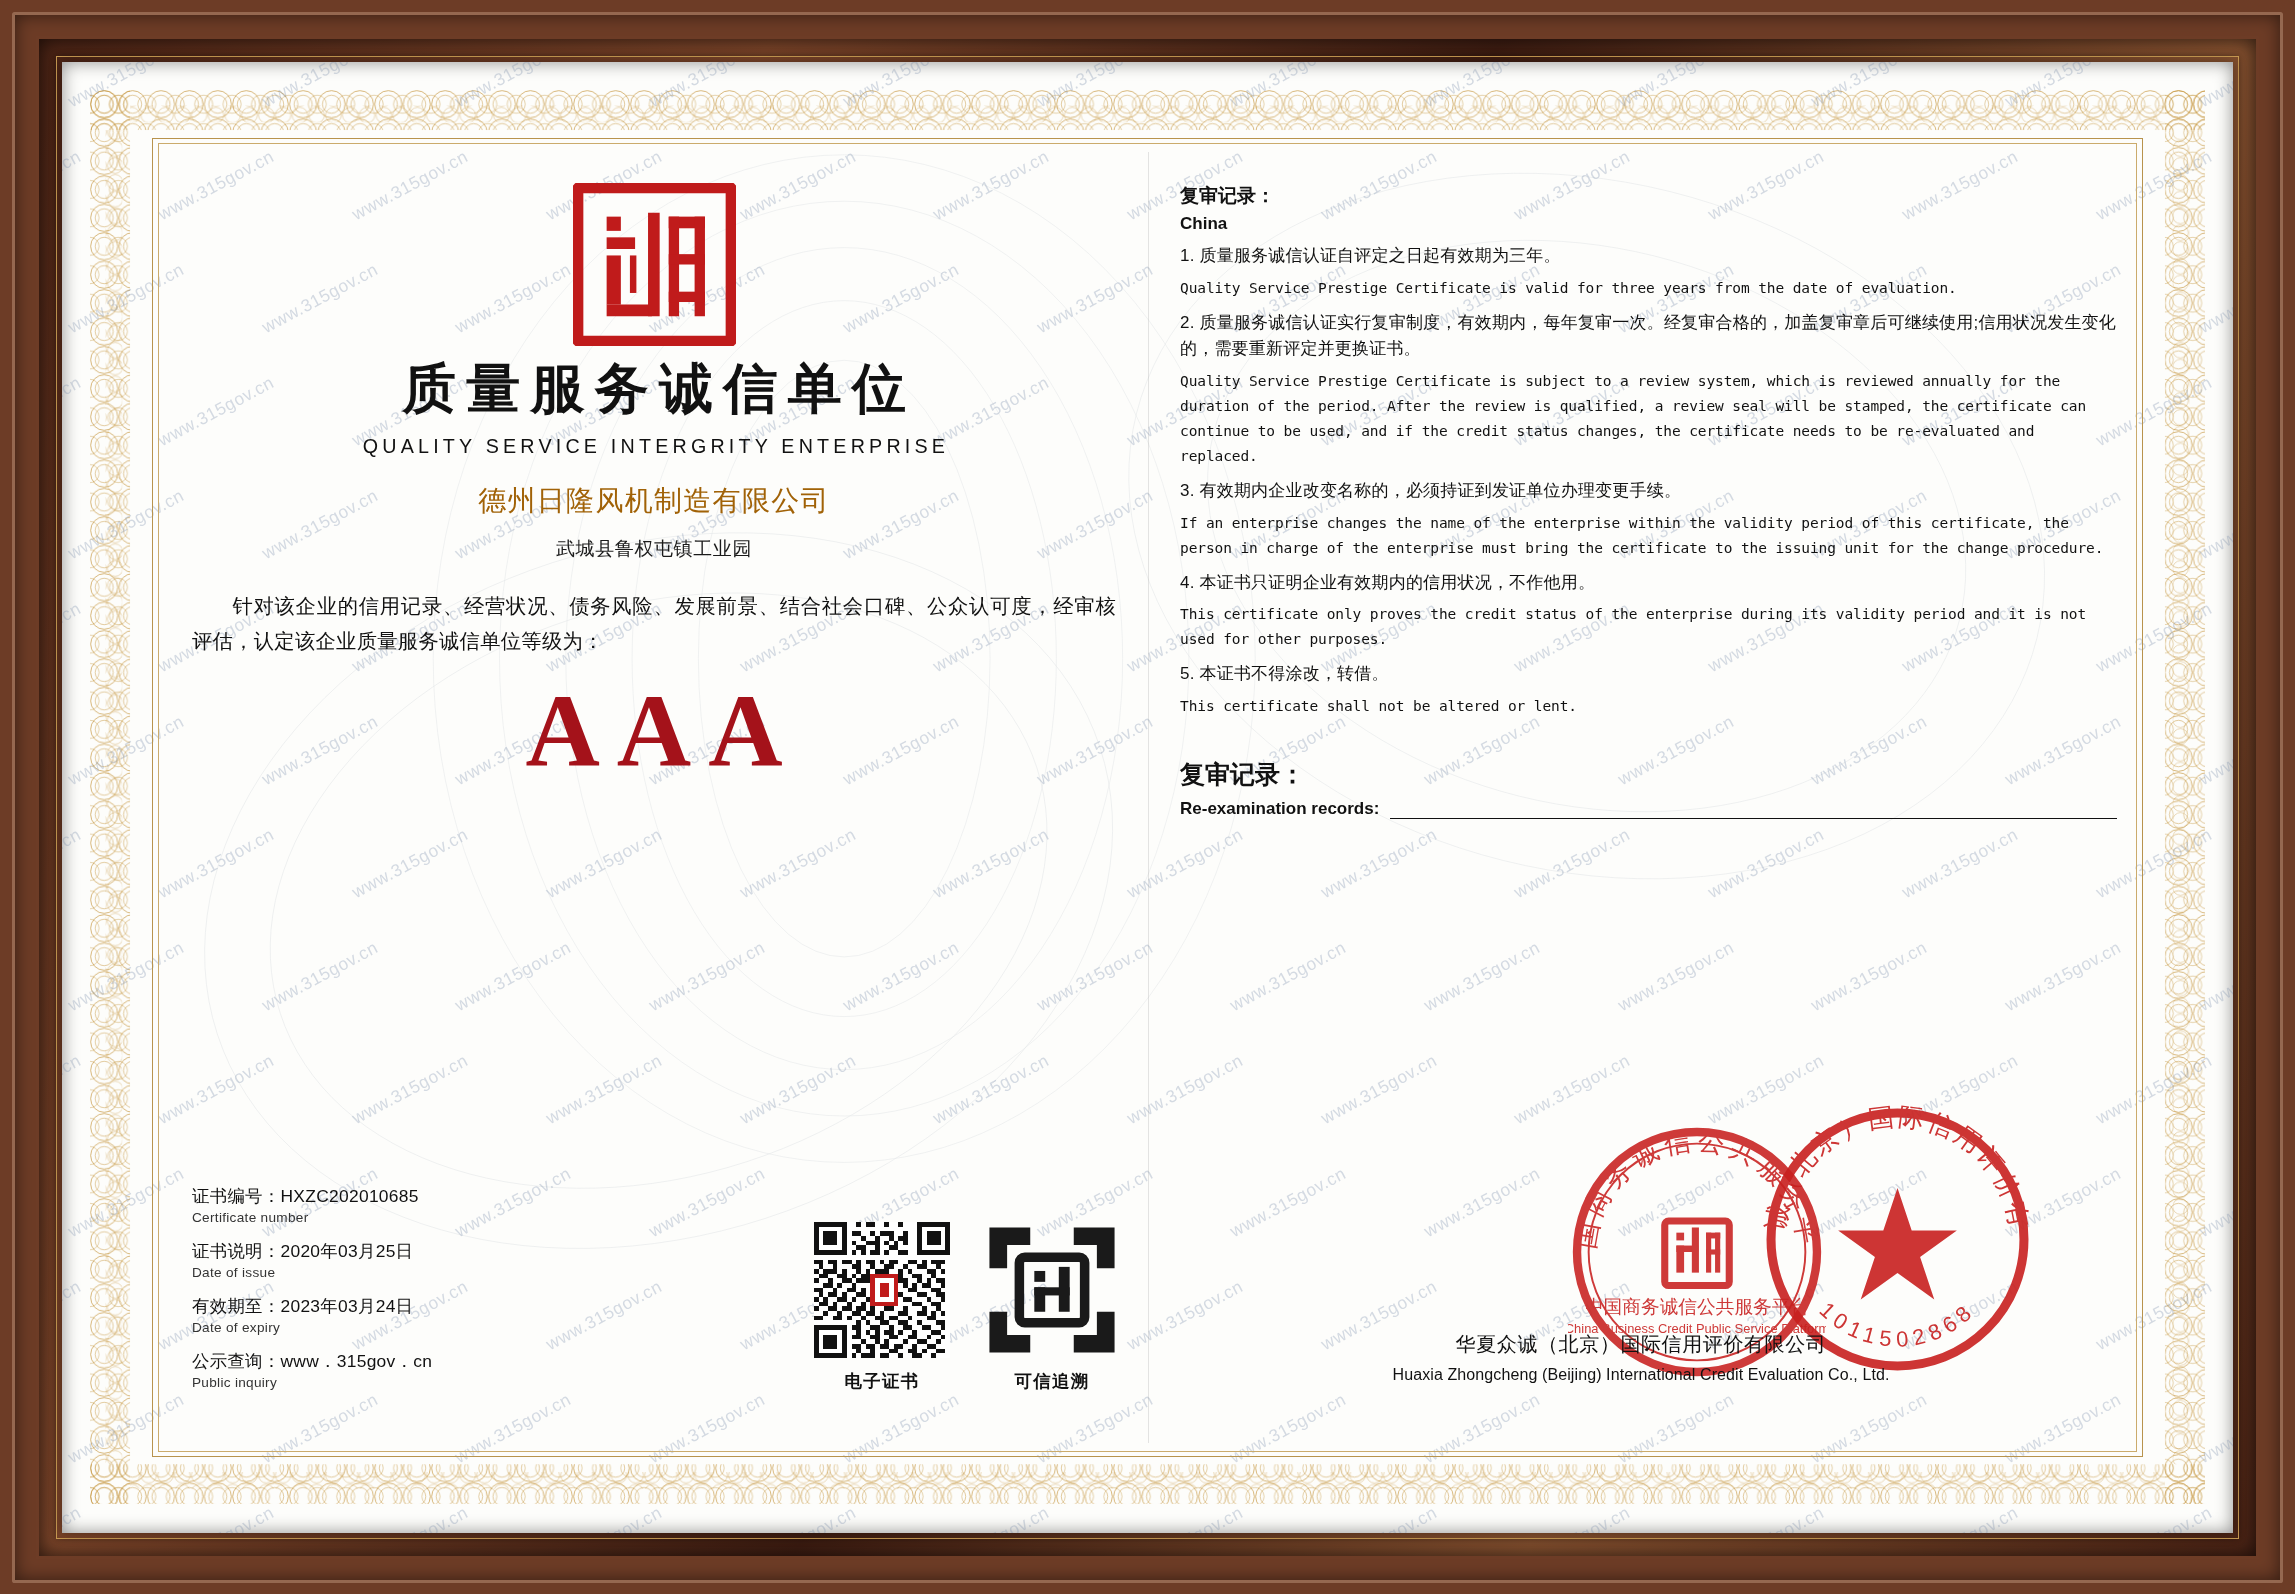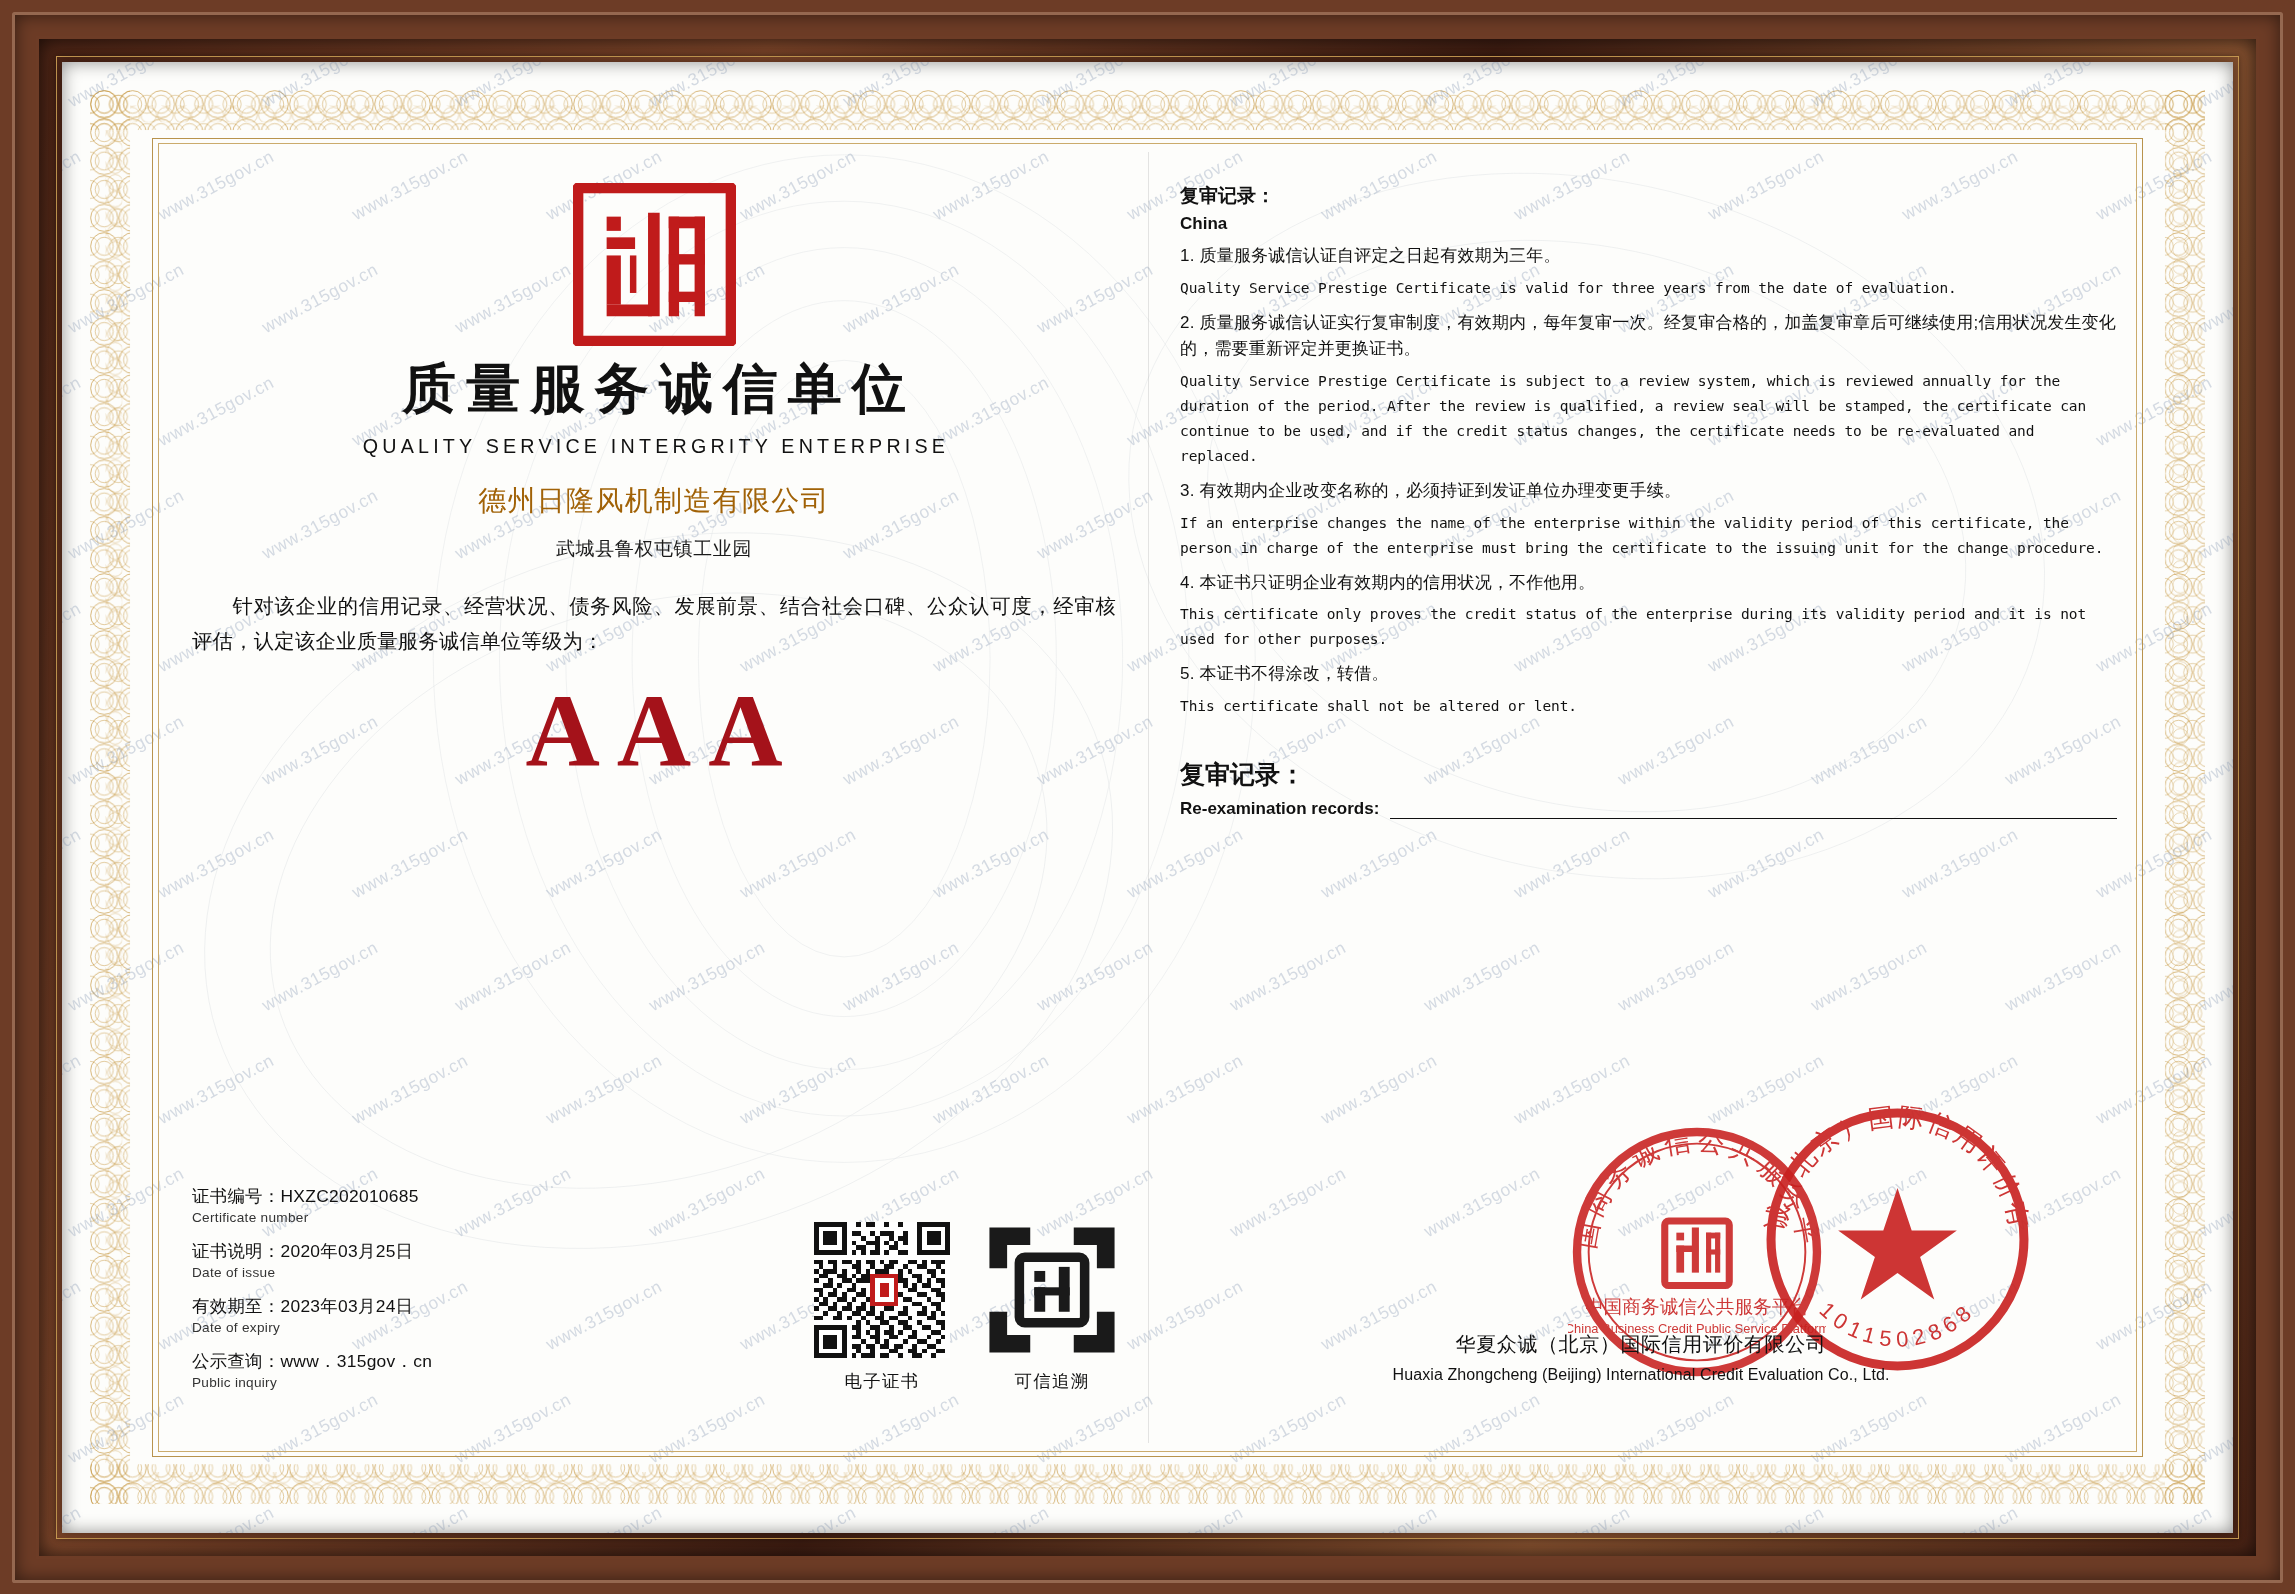--- a/index.html
+++ b/index.html
@@ -141,21 +141,21 @@
   .meta{
     position:absolute;left:27px;bottom:39px;width:303px;
   }
   .meta-row{margin-bottom:14px;}
   .meta-cn{font-size:17.4px;color:#111;letter-spacing:0.3px;}
   .meta-en{font-size:13.6px;color:#333;margin-top:1.9px;letter-spacing:0.3px;}
   .qr-block{
     position:absolute;right:23px;bottom:50px;
     display:flex;gap:34px;align-items:flex-end;
   }
-  .qr-item{text-align:center;}
+  .qr-item{text-align:center;font-weight:bold;}
   .qr-caption{font-size:17.4px;color:#111;margin-top:9px;letter-spacing:1.3px;}
   
   .notes-head-cn{font-size:19px;font-weight:bold;color:#111;}
   .notes-head-en{font-size:17px;font-weight:bold;color:#111;margin-top:5.2px;}
   .note-cn{font-size:17px;color:#111;margin-top:9px;line-height:1.55;letter-spacing:0.2px;}
   .note-en{
     font-family:"DejaVu Sans Mono", monospace;
     font-size:14.5px;color:#111;margin-top:6.5px;line-height:1.72;letter-spacing:-0.1px;
   }
   .recheck{margin-top:39px;}

